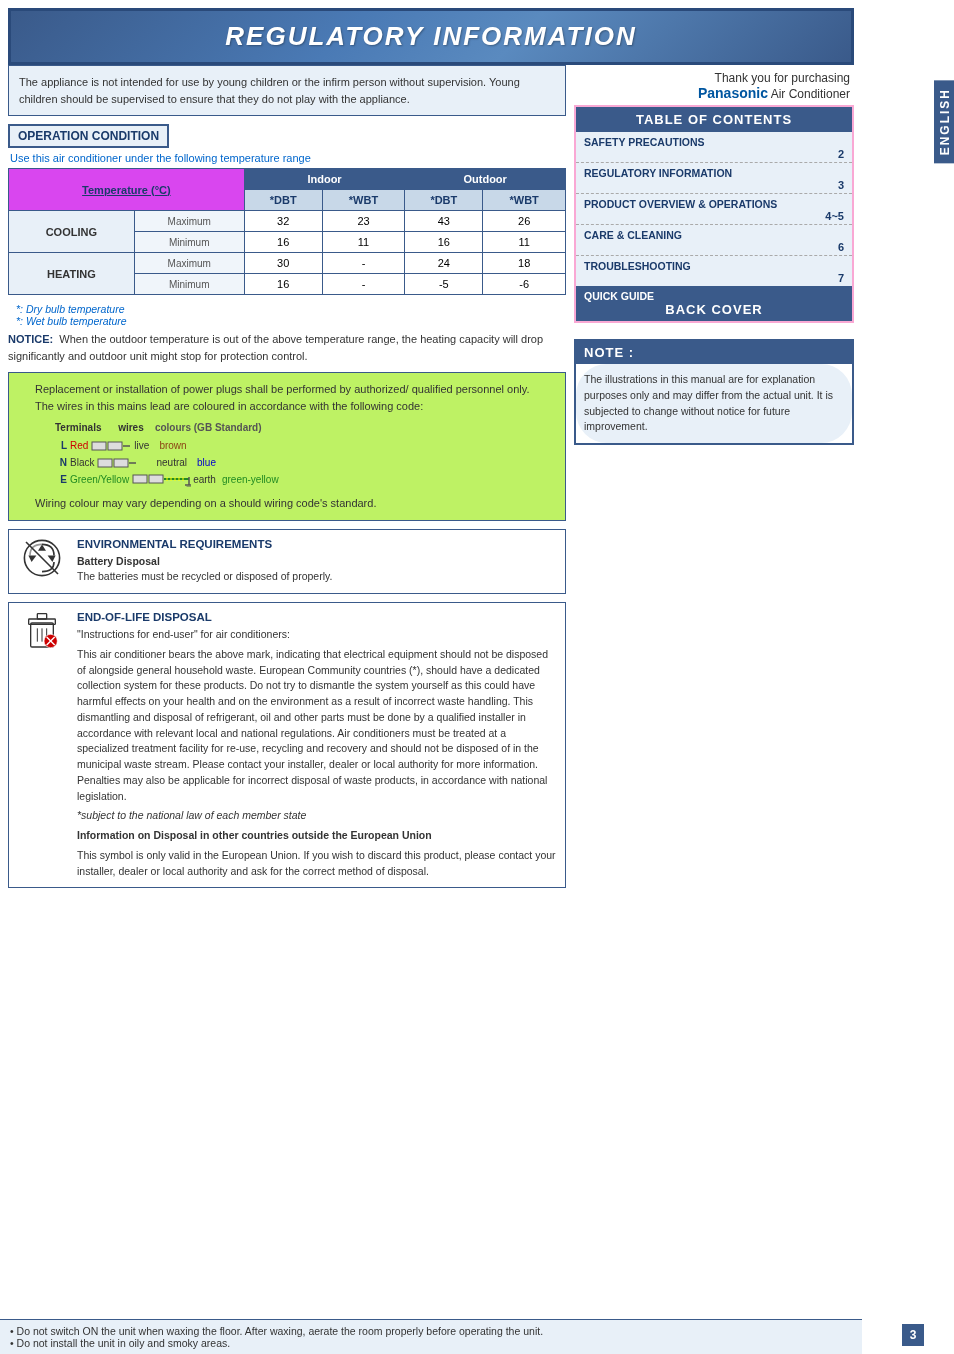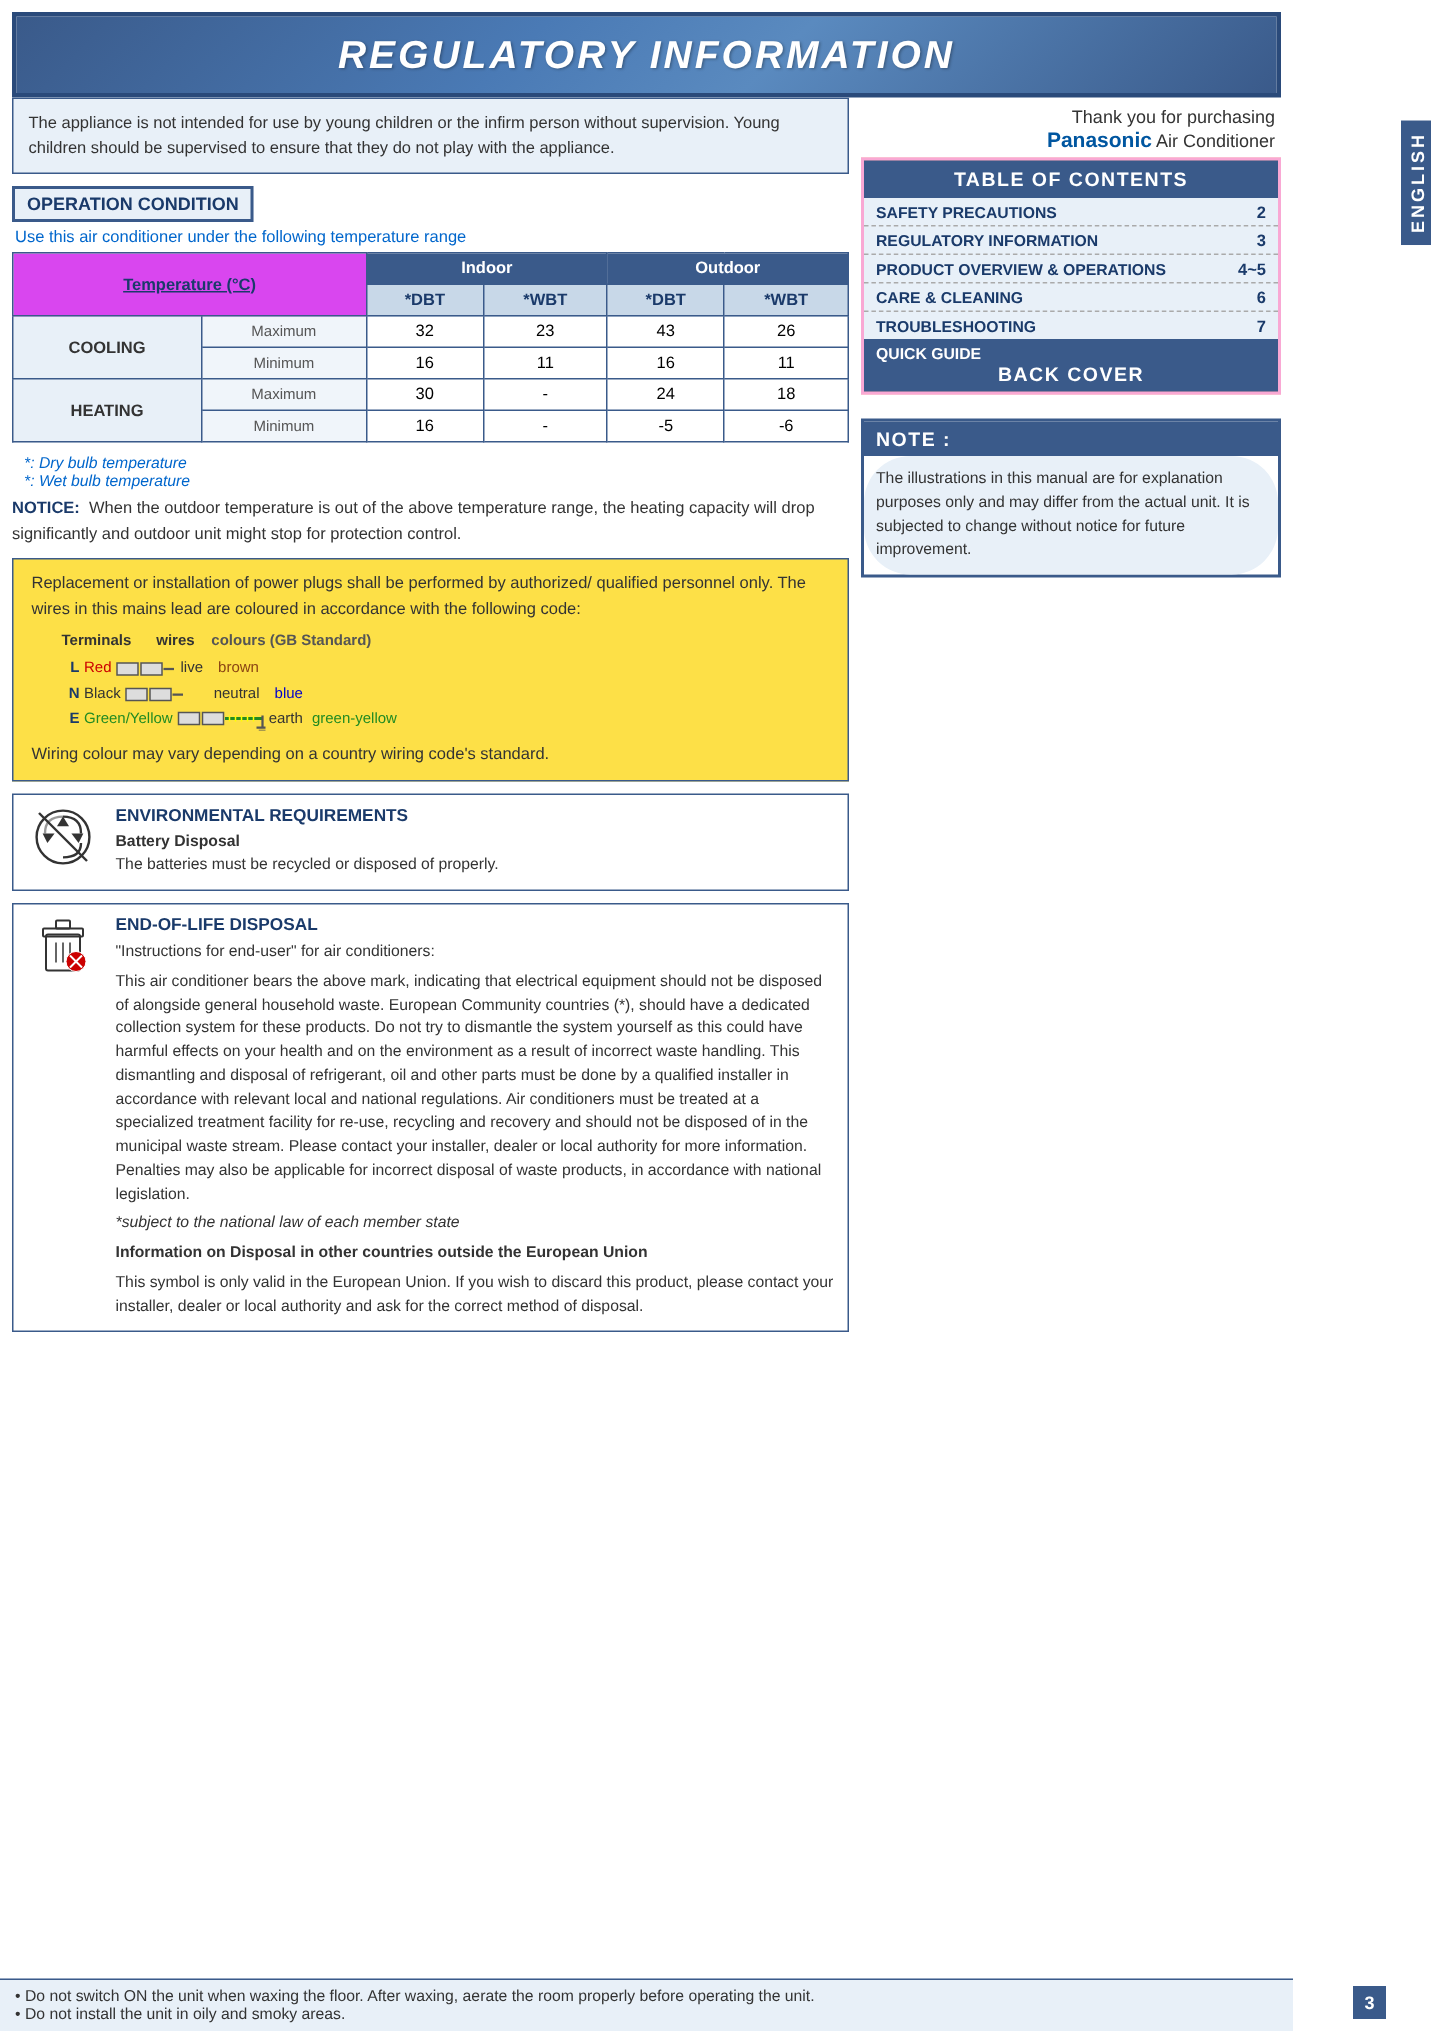--- a/index.html
+++ b/index.html
@@ -98,23 +98,23 @@
       text-align: center;
       padding: 5px 4px;
       letter-spacing: 1px;
     }
     .toc-body {
       background: #e8f0f8;
     }
     .toc-item {
       display: flex;
       justify-content: space-between;
-      align-items: flex-end;
       padding: 4px 8px 2px 8px;
       border-bottom: 1px dashed #aaa;
+      flex-direction: column;
     }
     .toc-item:last-child { border-bottom: none; }
     .toc-item-label {
       color: #1a3a6a;
       font-weight: bold;
       font-size: 10.5px;
       flex: 1;
     }
     .toc-item-page {
       color: #1a3a6a;
@@ -249,22 +249,22 @@
     }
     .notice-block .notice-label {
       font-weight: bold;
       color: #1a3a6a;
       text-align: center;
     }
 
     
     .wiring-box {
       border: 1px solid #3a5a8a;
-      background: #fde047;
-      padding: 8px 12px;
+      background: #bef264;
+      padding: 8px 26px;
       margin-bottom: 8px;
       font-size: 11px;
       color: #333;
       line-height: 1.5;
     }
 
     .wiring-diagram {
       display: flex;
       margin: 6px 20px;
       font-size: 10px;
@@ -496,21 +496,21 @@
                 <line x1="58" y1="4" x2="58" y2="12" stroke="#555" stroke-width="1.5"></line>
                 <line x1="54" y1="12" x2="62" y2="12" stroke="#555" stroke-width="1.5"></line>
                 <line x1="55.5" y1="14" x2="60.5" y2="14" stroke="#555" stroke-width="1"></line>
               </svg>
               <span style="margin-left:2px;">earth</span>
               <span style="margin-left:6px; color:#228B22;">green-yellow</span>
             </div>
           </div>
         </div>
 
-        <div>Wiring colour may vary depending on a country wiring code's standard.</div>
+        <div>Wiring colour may vary depending on a should wiring code's standard.</div>
       </div>
 
       <div class="env-section">
         <div class="env-icon">
           <svg class="icon-recycling" viewBox="0 0 50 50">
 
             <circle cx="25" cy="25" r="22" fill="none" stroke="#333" stroke-width="2"></circle>
             <line x1="5" y1="5" x2="45" y2="45" stroke="#333" stroke-width="2"></line>
 
             <path d="M25 8 L30 16 L20 16 Z" fill="#333"></path>

